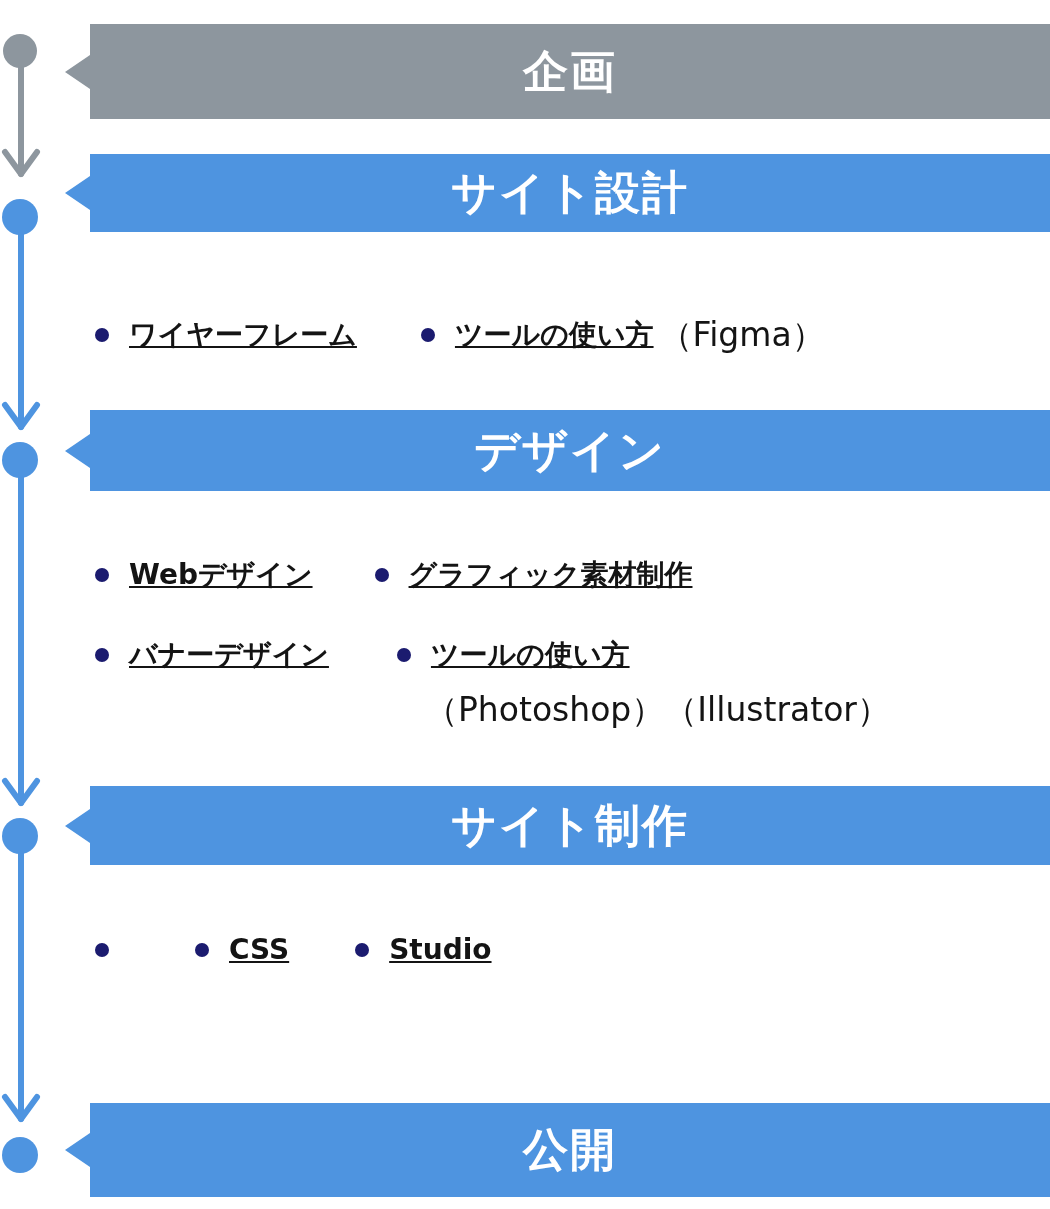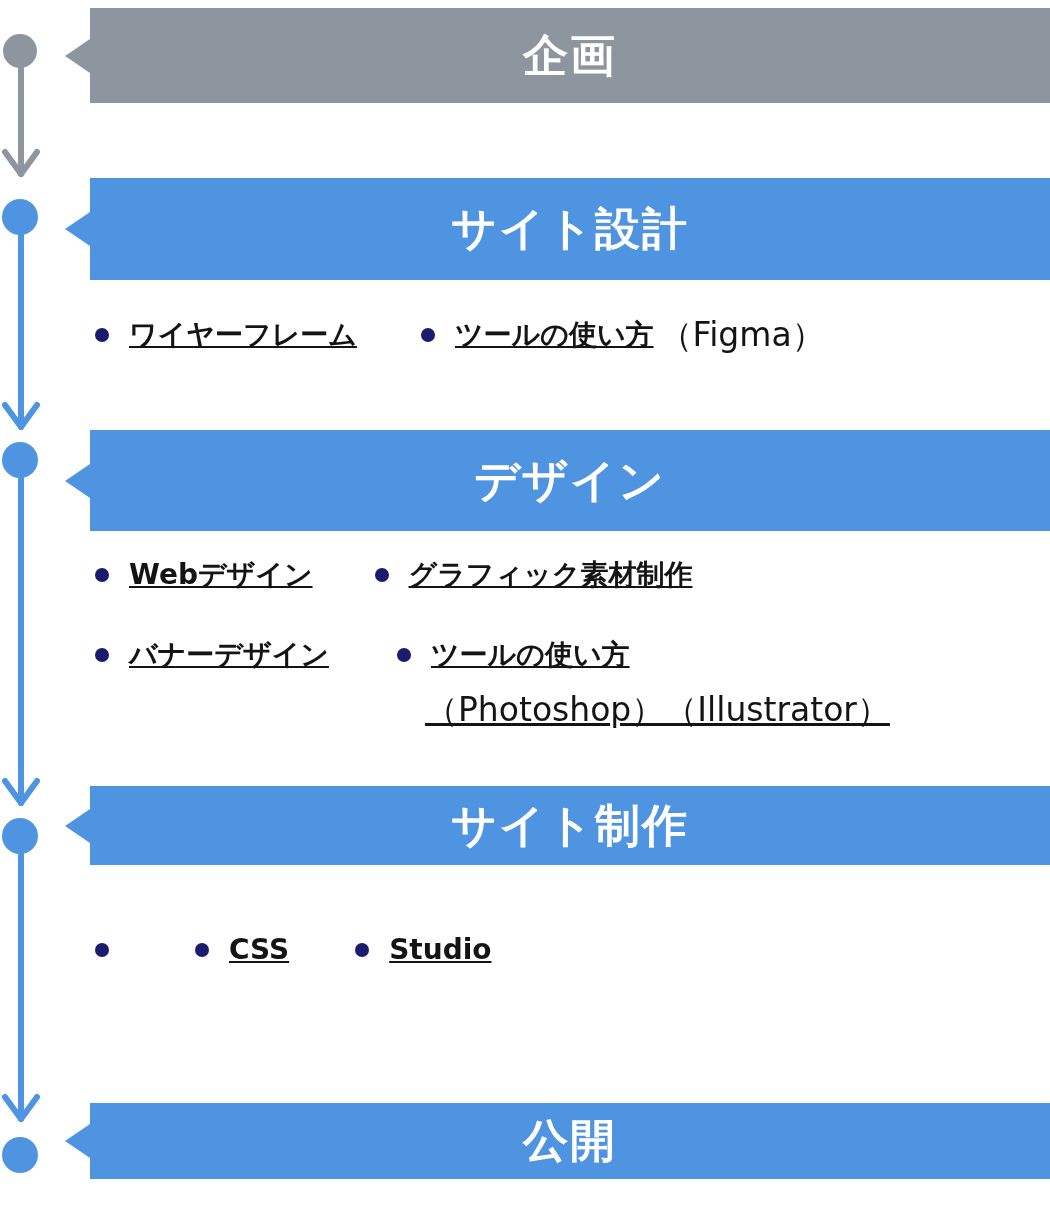--- a/index.html
+++ b/index.html
@@ -39,25 +39,25 @@
   .banner.gray{background:var(--gray);}
   .notch{
     position:absolute;left:-25px;top:50%;
     transform:translateY(-50%);
     width:0;height:0;
     border-top:17px solid transparent;
     border-bottom:17px solid transparent;
   }
   .banner.blue .notch{border-right:25px solid var(--accent-blue);}
   .banner.gray .notch{border-right:25px solid var(--gray);}
-  .b1{top:8px;height:95px;}
-  .b2{top:178px;height:102px;}
-  .b3{top:430px;height:101px;}
+  .b1{top:24px;height:95px;}
+  .b2{top:154px;height:78px;}
+  .b3{top:410px;height:81px;}
   .b4{top:786px;height:79px;}
-  .b5{top:1103px;height:76px;}
+  .b5{top:1103px;height:94px;}
   
   .list{position:absolute;left:95px;display:flex;}
   .list-row{display:flex;align-items:flex-start;}
   .item{display:flex;align-items:center;height:56px;}
   .item-col{display:flex;flex-direction:column;}
   .bullet{
     width:14px;height:14px;border-radius:50%;
     background:var(--bullet-navy);
     margin-right:20px;flex:0 0 auto;
   }
@@ -66,21 +66,21 @@
     font-size:28px;font-weight:700;line-height:56px;white-space:nowrap;text-decoration:underline;
   }
   .note{
     color:var(--text);
     font-size:33px;font-weight:400;line-height:56px;
     margin-left:6px;white-space:nowrap;
   }
   .subnote{
     color:var(--text);
     font-size:33px;font-weight:400;line-height:46px;
-    margin-left:28px;margin-top:4px;white-space:nowrap;text-decoration:underline;
+    margin-left:28px;margin-top:4px;white-space:nowrap;
   }
   .list1{top:307px;gap:64px;}
   .list2{top:547px;flex-direction:column;}
   .list2 .row1{gap:62px;}
   .list2 .row2{margin-top:24px;gap:68px;justify-content:center;}
   .list3{top:922px;gap:66px;}
 </style>
 </head>
 <body>
 

